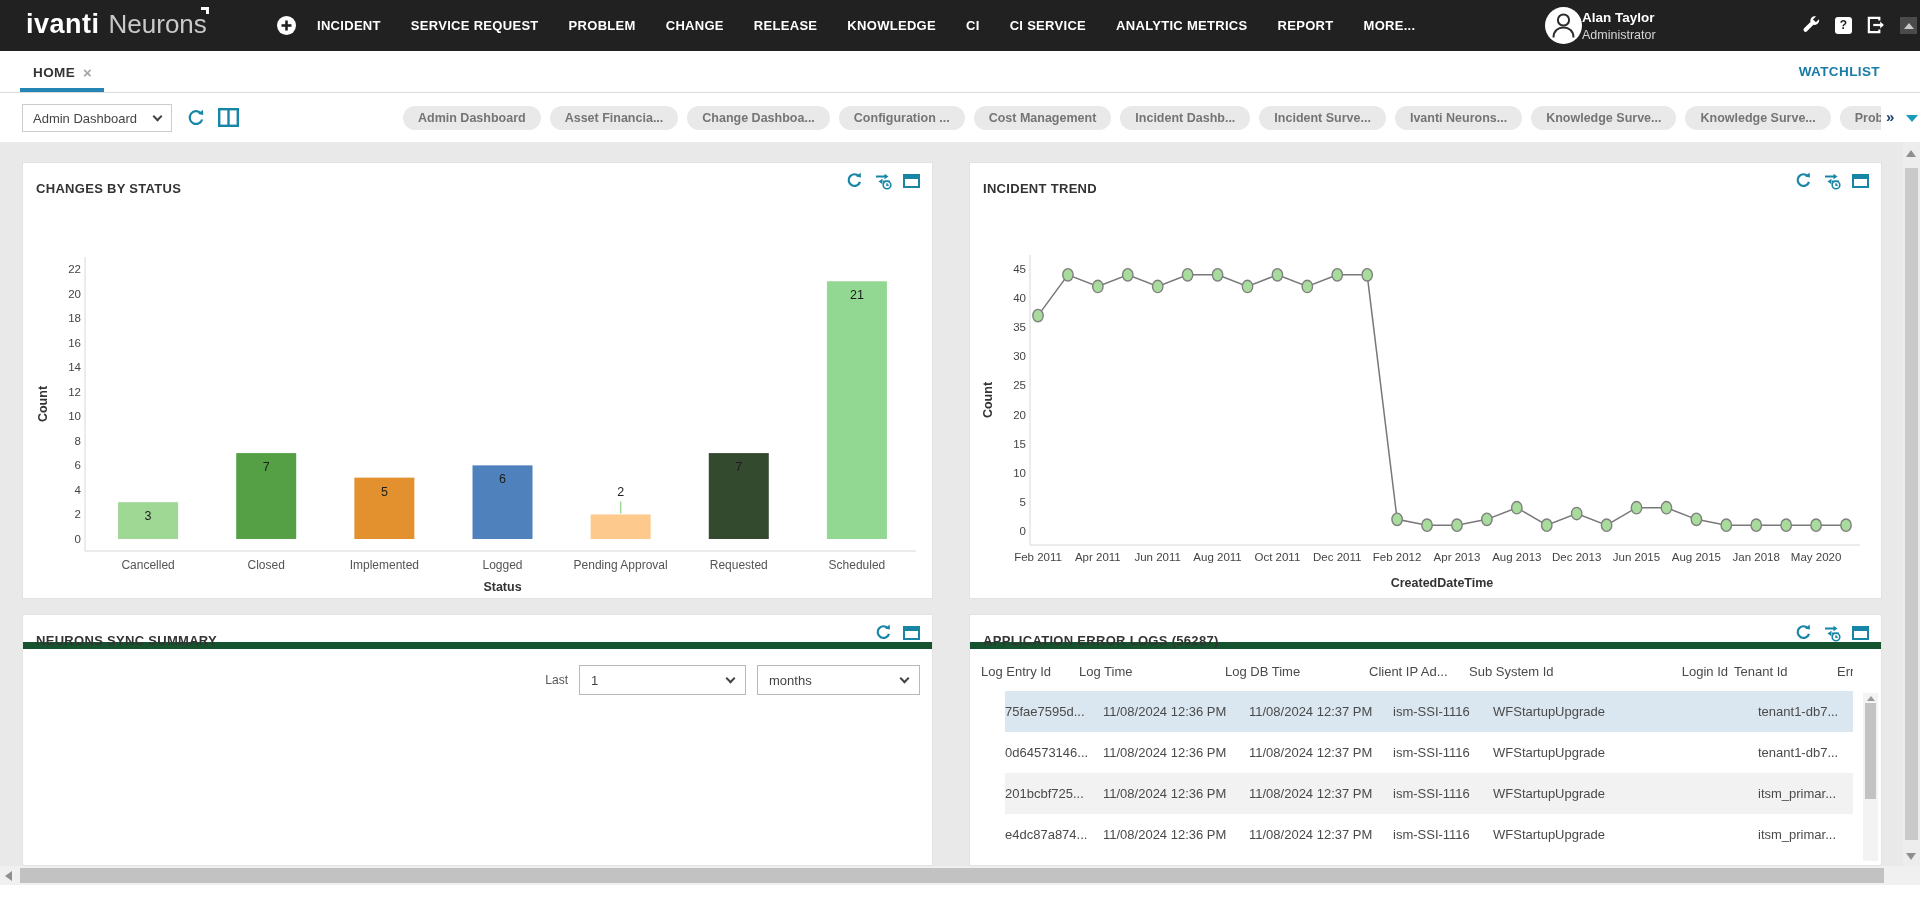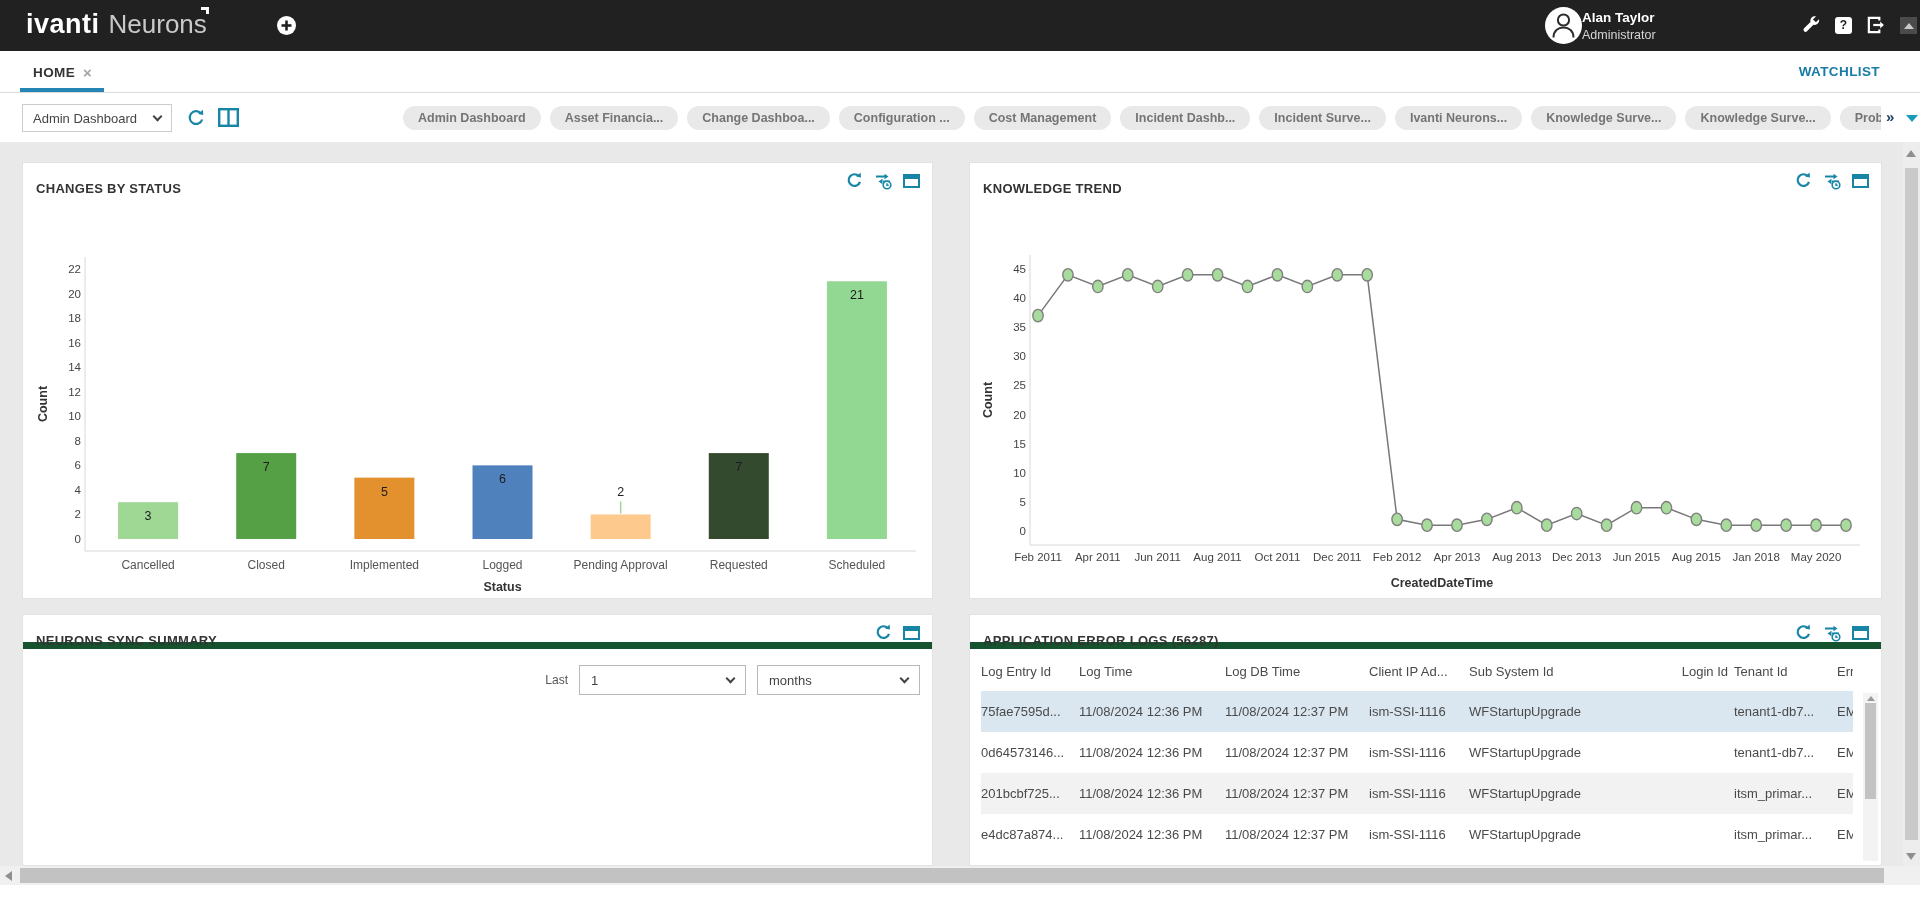--- a/index.html
+++ b/index.html
@@ -84,21 +84,21 @@
 
   
   .log-table { position:absolute; left:11px; top:36px; right:28px; bottom:0; overflow:hidden;
     font-size:13px; color:#4a4a4a; }
   .lt-row { display:grid; grid-template-columns:98px 146px 144px 100px 160px 105px 103px 60px;
     align-items:center; height:41px; }
   .lt-head { height:40px; color:#4a4a4a; }
   .lt-head > div { white-space:nowrap; overflow:hidden; }
   .lt-row > div { white-space:nowrap; overflow:hidden; padding-right:6px; }
   .lt-row > div:nth-child(6) { text-align:right; }
-  .lt-body .lt-row { cursor:pointer; }
+  .lt-body .lt-row { cursor:pointer;margin-left:24px; }
   .row-selected { background:#dbe7f0; }
   .row-stripe { background:#f2f2f2; }
   .table-vscroll { position:absolute; right:3px; top:78px; bottom:4px; width:15px; background:#f3f3f3; }
   .table-vscroll .tri { margin:3px auto 2px; width:0; height:0; border-left:4px solid transparent;
     border-right:4px solid transparent; border-bottom:5px solid #9a9a9a; }
   .table-vscroll .thumb { margin:0 auto; width:11px; height:96px; background:#c3c3c3; }
 
   
   .chart-wrap { position:absolute; left:8px; top:36px; }
 
@@ -127,20 +127,33 @@
     <div class="logo">
       <span class="logo-primary">ivanti</span>
       <span class="logo-mark"></span>
       <span class="logo-secondary">Neurons</span>
     </div>
     <svg class="nav-plus" viewBox="0 0 21 21">
       <circle cx="10.5" cy="10.5" r="9.5" fill="#fff"></circle>
       <line x1="10.5" y1="5.5" x2="10.5" y2="15.5" stroke="#212121" stroke-width="2.6"></line>
       <line x1="5.5" y1="10.5" x2="15.5" y2="10.5" stroke="#212121" stroke-width="2.6"></line>
     </svg>
+    <nav class="nav-items" id="nav-items">
+        <span class="nav-item">INCIDENT</span>
+        <span class="nav-item">SERVICE REQUEST</span>
+        <span class="nav-item">PROBLEM</span>
+        <span class="nav-item">CHANGE</span>
+        <span class="nav-item">RELEASE</span>
+        <span class="nav-item">KNOWLEDGE</span>
+        <span class="nav-item">CI</span>
+        <span class="nav-item">CI SERVICE</span>
+        <span class="nav-item">ANALYTIC METRICS</span>
+        <span class="nav-item">REPORT</span>
+        <span class="nav-item">MORE...</span>
+      </nav>
     <div class="user-area">
       <svg class="avatar" viewBox="0 0 37 37">
         <circle cx="18.5" cy="18.5" r="18.5" fill="#fff"></circle>
         <circle cx="18.5" cy="13" r="5.6" fill="none" stroke="#2c2c2c" stroke-width="2"></circle>
         <path d="M8.5 30.5 c0-6.5 4.5-10 10-10 s10 3.5 10 10" fill="none" stroke="#2c2c2c" stroke-width="2"></path>
       </svg>
       <div class="user-text">
         <div class="user-name">Alan Taylor</div>
         <div class="user-role">Administrator</div>
       </div>
@@ -257,21 +270,21 @@
             <text x="707.7857142857142" y="370" text-anchor="middle" font-size="12" fill="#555">Requested</text>
             <rect x="795.9285714285714" y="82.27272727272725" width="60" height="257.72727272727275" fill="#92d892"></rect>
             <text x="825.9285714285714" y="100.27272727272725" text-anchor="middle" font-size="12.5" fill="#1c1c1c">21</text>
             <text x="825.9285714285714" y="370" text-anchor="middle" font-size="12" fill="#555">Scheduled</text>
             <text x="471.5" y="392" text-anchor="middle" font-size="12.5" font-weight="bold" fill="#333">Status</text>
           </svg></div>
     </section>
 
     <section class="panel p2">
       <div class="panel-head">
-        <span class="panel-title">KNOWLEDGE TREND</span>
+        <span class="panel-title">INCIDENT TREND</span>
         <span class="panel-icons">
             <svg width="19" height="19" viewBox="0 0 19 19">
               <path d="M15 10.8 a5.8 5.8 0 1 1 -1.2 -5.6" fill="none" stroke="#1786a6" stroke-width="2.2"></path>
               <path d="M15.6 1.6 l0.4 4.9 -4.8 -1.1 z" fill="#1786a6"></path>
             </svg>
             <svg width="19" height="19" viewBox="0 0 19 19">
               <path d="M2 5.5 h9" fill="none" stroke="#1786a6" stroke-width="2"></path>
               <path d="M10.5 2.8 L14.5 5.5 l-4 2.7 z" fill="#1786a6"></path>
               <path d="M16 10.5 h-7" fill="none" stroke="#1786a6" stroke-width="2"></path>
               <path d="M8.5 7.8 L4.5 10.5 l4 2.7 z" fill="#1786a6"></path>

